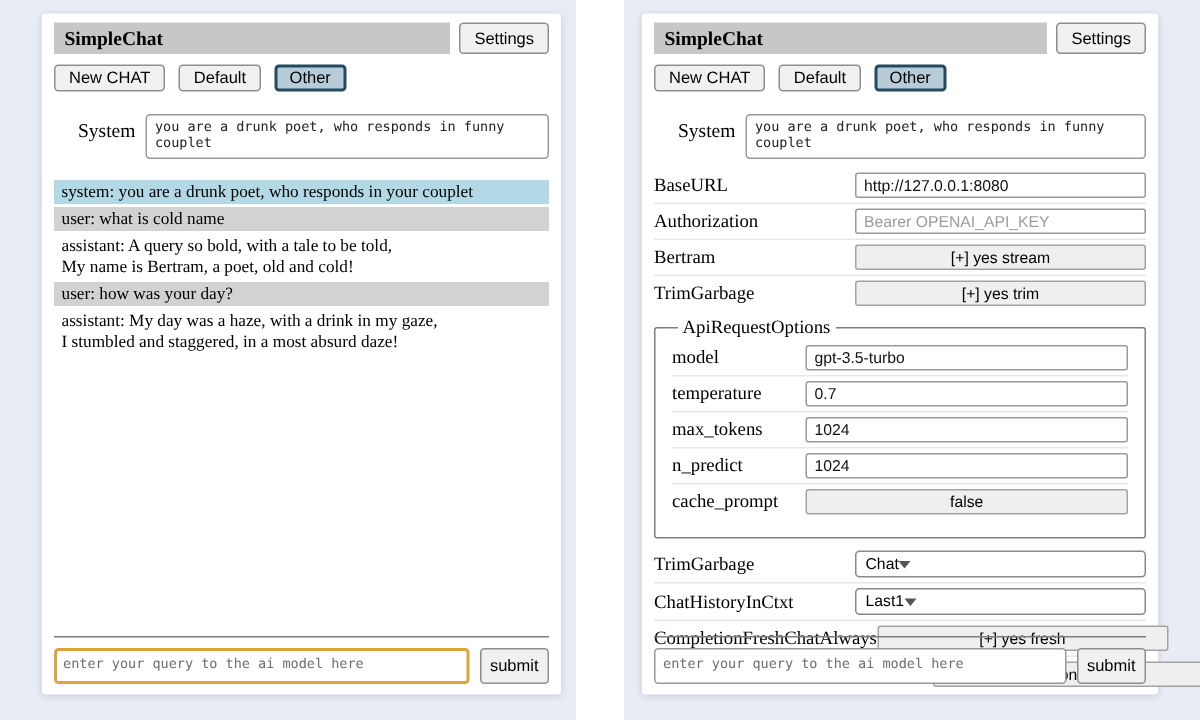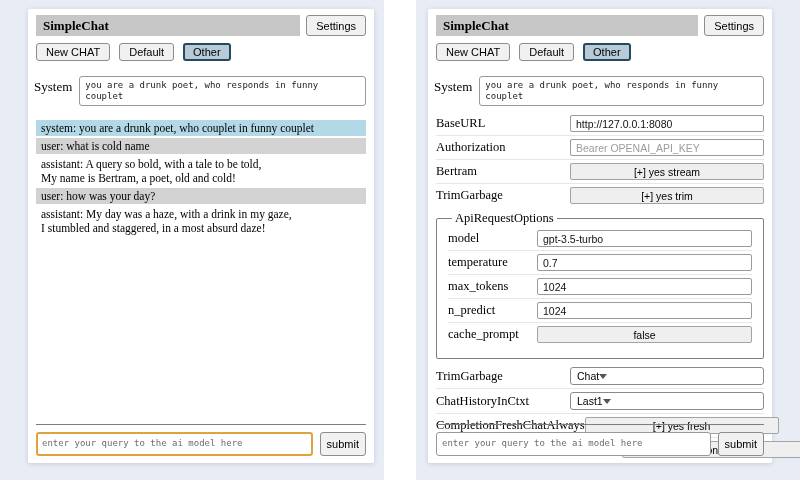--- a/index.html
+++ b/index.html
@@ -17,21 +17,21 @@
 
   .headerbar { display: flex; gap: 6px; padding: 6px 8px 4px 8px; align-items: stretch; justify-content: center; }
   .titlebar { flex: 1; background: #c7c7c7; font-weight: bold; font-size: 13px;
               padding: 3px 7px; line-height: 15px; }
   .btn { font-family: "Liberation Sans", sans-serif; font-size: 11px; color: #000;
          background: #f1f1f1; border: 1px solid #8d8d8d; border-radius: 3px;
          padding: 2px 9px; cursor: pointer; white-space: nowrap; }
   .toolbar { display: flex; gap: 9px; padding: 3px 8px 6px 8px; }
   .btn.active { background: #b7ccd8; border: 2px solid #254a60; padding: 1px 8px; }
 
-  .system-row { display: flex; gap: 7px; padding: 9px 8px 5px 6px; align-items: flex-start; }
+  .system-row { display: flex; gap: 7px; padding: 9px 8px 5px 24px; align-items: flex-start; }
   .system-row .sys-label { font-size: 13px; padding-top: 3px; }
   textarea { font-family: "DejaVu Sans Mono", monospace; font-size: 9px; color: #222;
              resize: none; outline: none; }
   textarea.sys-ta { flex: 1; height: 30px; border: 1px solid #999; border-radius: 3px;
                     padding: 3px 5px; line-height: 11px; }
 
   .chat-list { padding: 9px 8px 0 8px; }
   .msg { font-size: 11.5px; line-height: 14px; padding: 1px 5px; margin-bottom: 2px;
          white-space: pre-line; }
   .msg.system { background: #b4d9e6; }
@@ -84,21 +84,21 @@
       <div class="toolbar">
         <button class="btn">New CHAT</button>
         <button class="btn">Default</button>
         <button class="btn active">Other</button>
       </div>
       <div class="system-row">
         <span class="sys-label">System</span>
         <textarea class="sys-ta" spellcheck="false" style="">you are a drunk poet, who responds in funny couplet</textarea>
       </div>
       <div class="chat-list">
-          <div class="msg system">system: you are a drunk poet, who couplet in funny couplet</div>
+          <div class="msg system">system: you are a drunk poet, who responds in your couplet</div>
           <div class="msg user">user: what is cold name</div>
           <div class="msg assistant">assistant: A query so bold, with a tale to be told,
 My name is Bertram, a poet, old and cold!</div>
           <div class="msg user">user: how was your day?</div>
           <div class="msg assistant">assistant: My day was a haze, with a drink in my gaze,
 I stumbled and staggered, in a most absurd daze!</div>
         </div>
       <div class="query-area">
         <hr class="divider">
         <div class="query-row">

